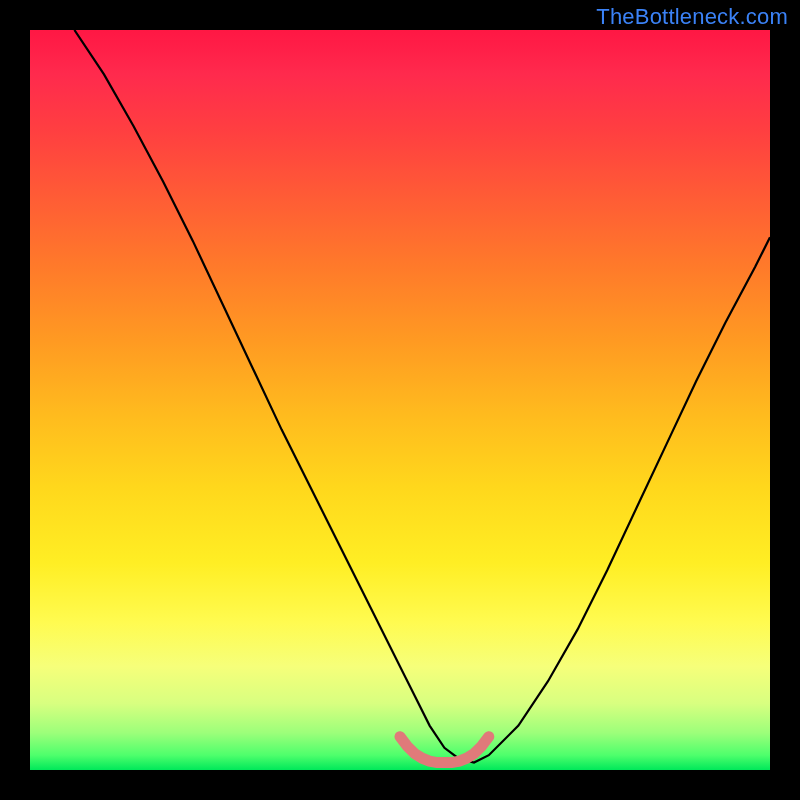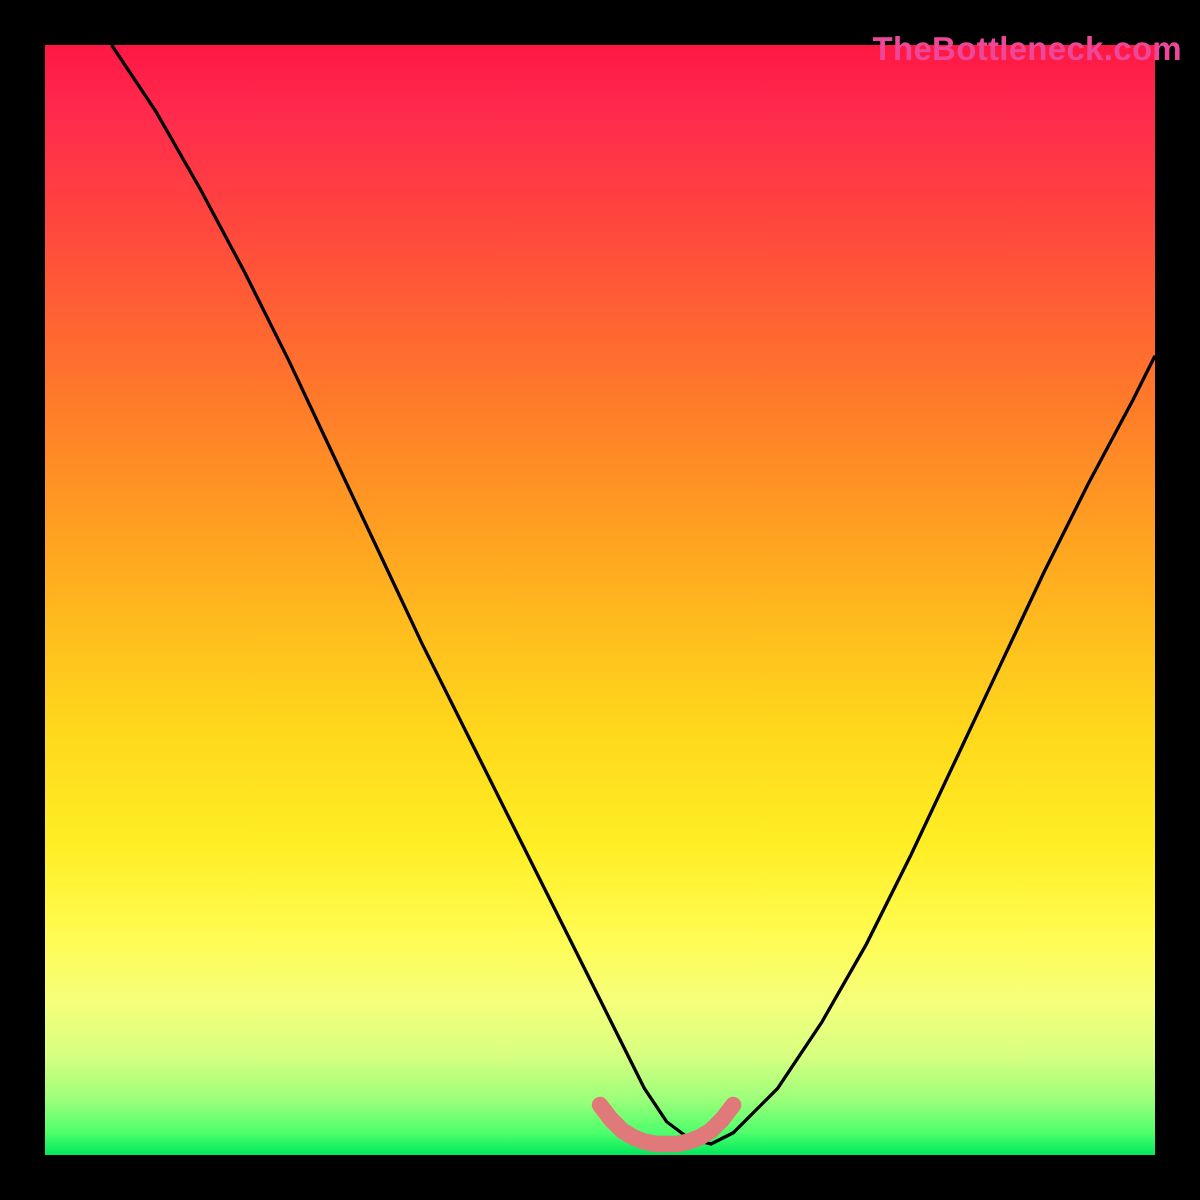--- a/index.html
+++ b/index.html
@@ -30,25 +30,25 @@
       #fffb50 80%,
       #f6ff7a 86%,
       #d8ff80 91%,
       #9cff7a 95%,
       #4eff6c 98%,
       #00e85a 100%
     );
   }
   .watermark {
     position: absolute;
-    top: 20px;
+    top: 4px;
     right: 12px;
-    color: #ec4899;
+    color: #3b82f6;
     font-size: 22px;
-    font-weight: 700;
+    font-weight: 400;
     letter-spacing: 0.2px;
     z-index: 5;
   }
   svg.curve {
     position: absolute;
     inset: 0;
     width: 100%;
     height: 100%;
   }
 </style>

